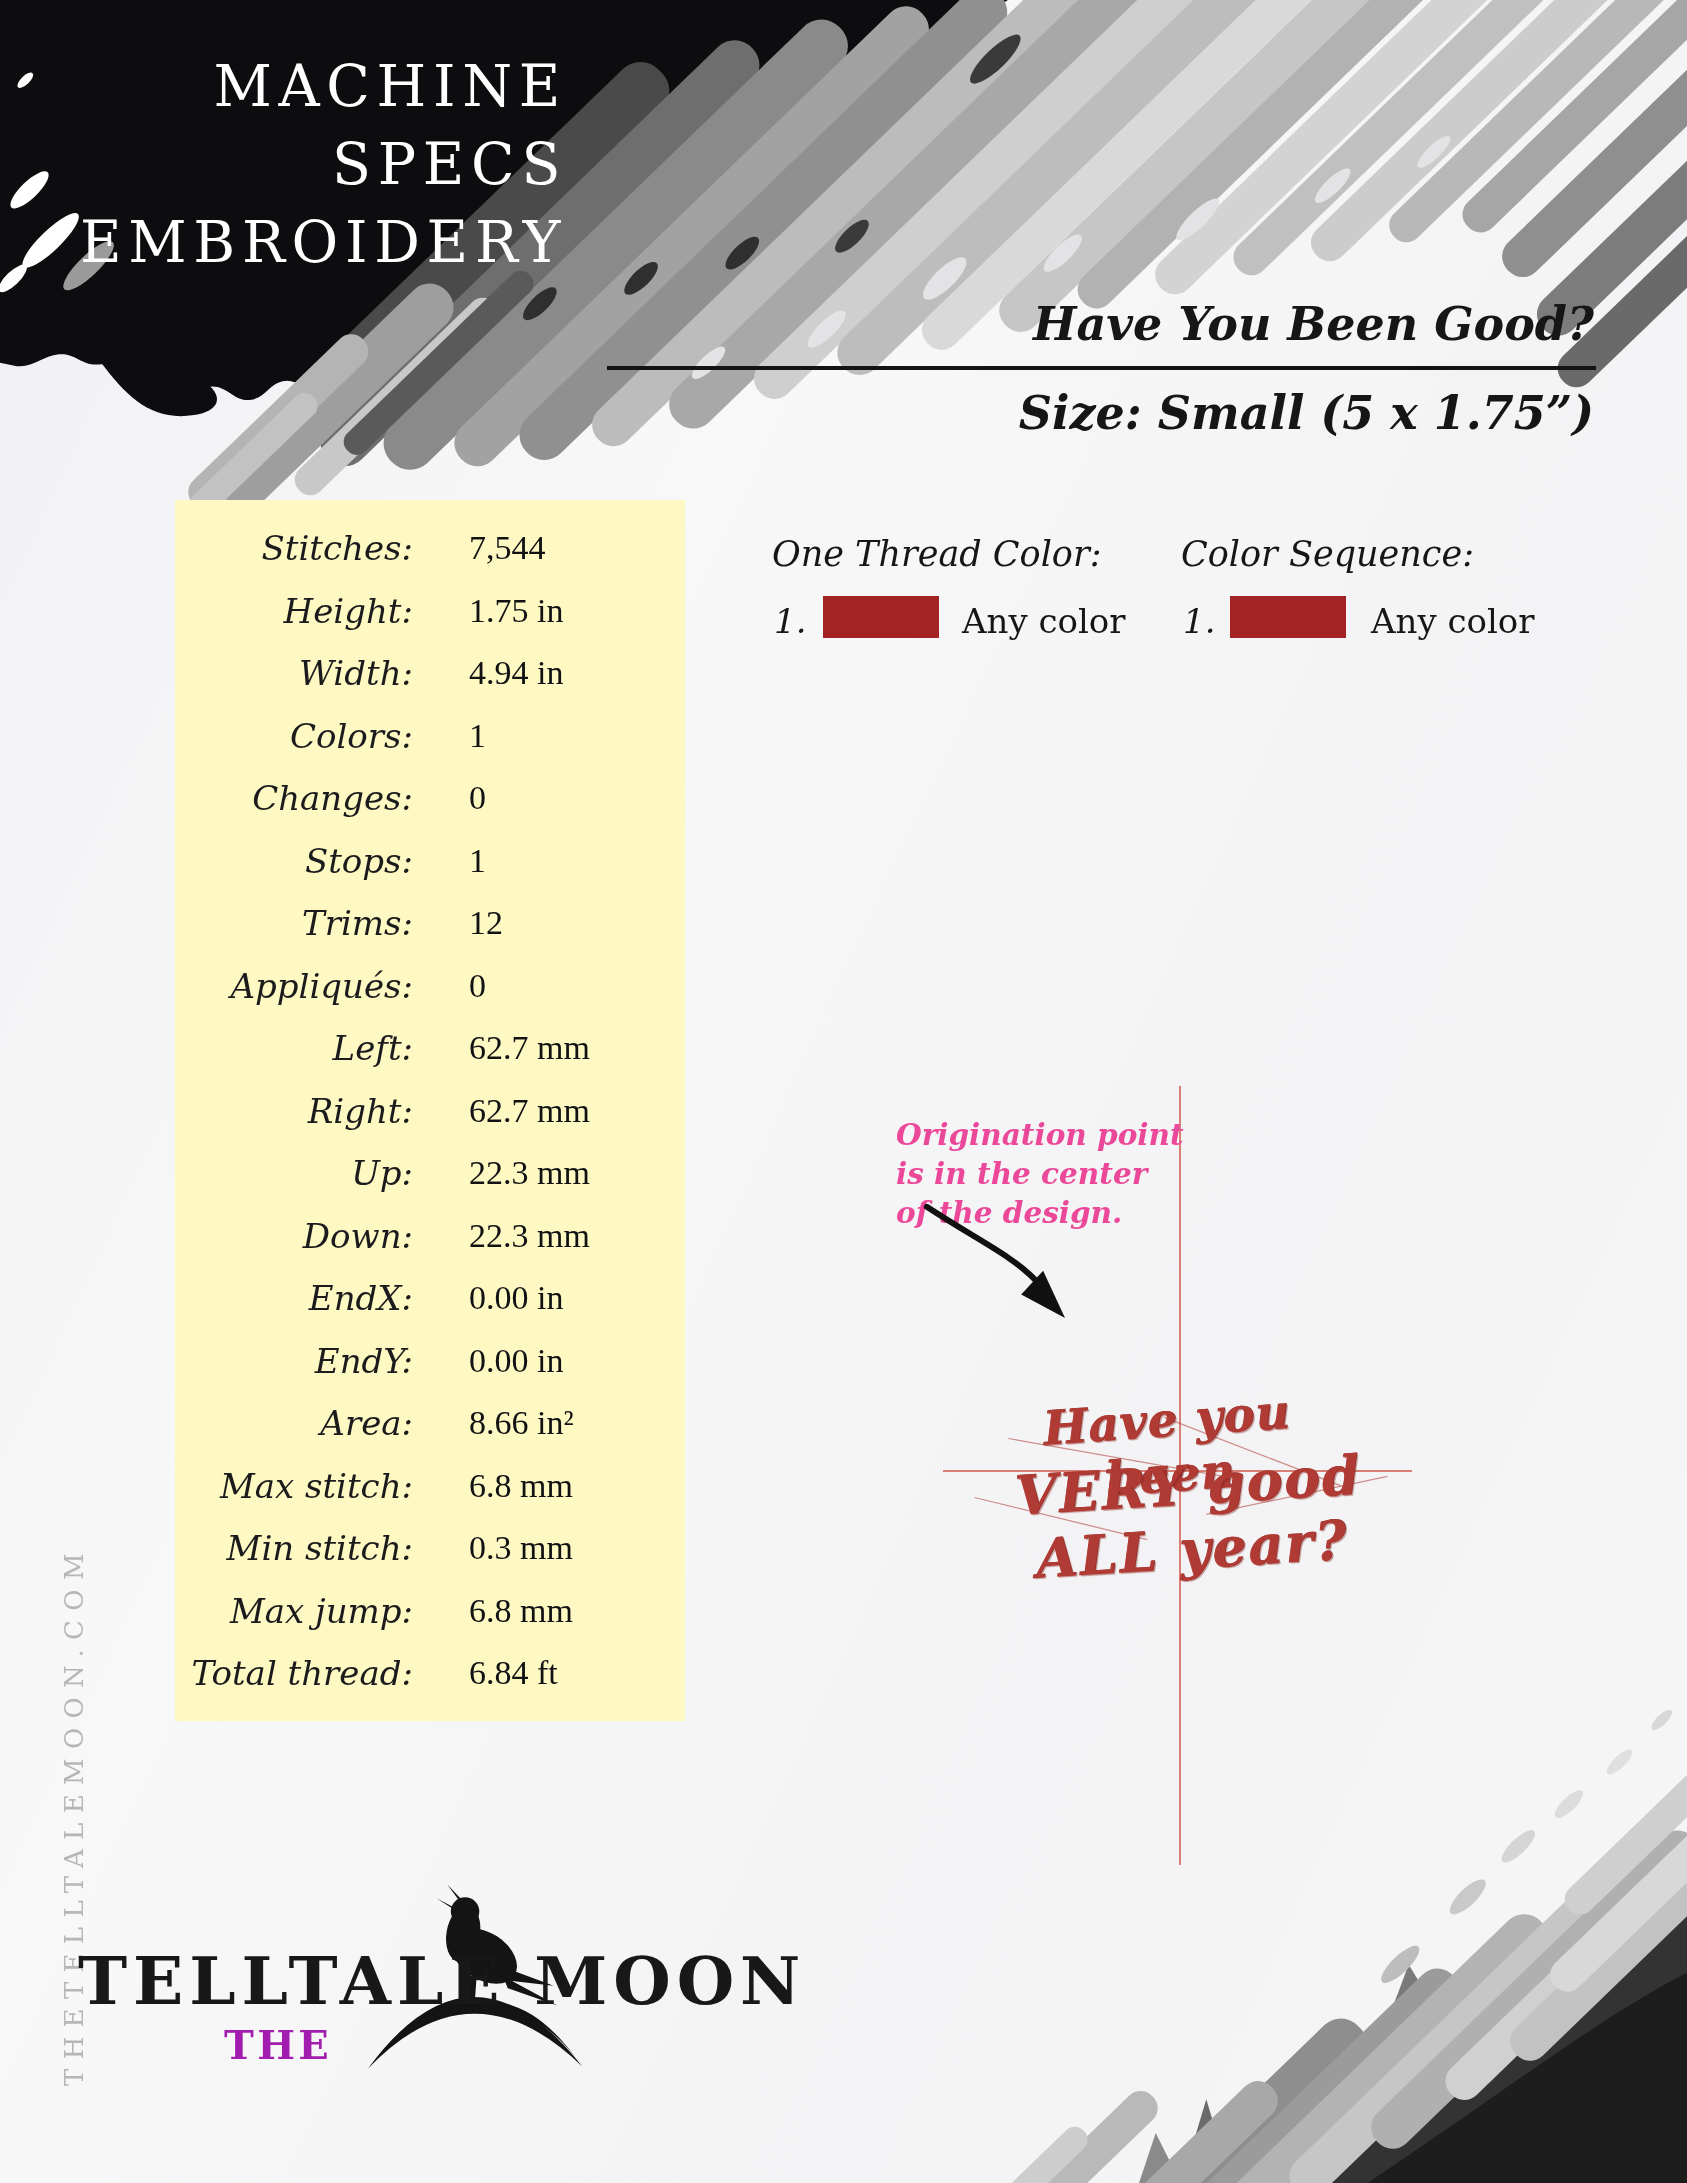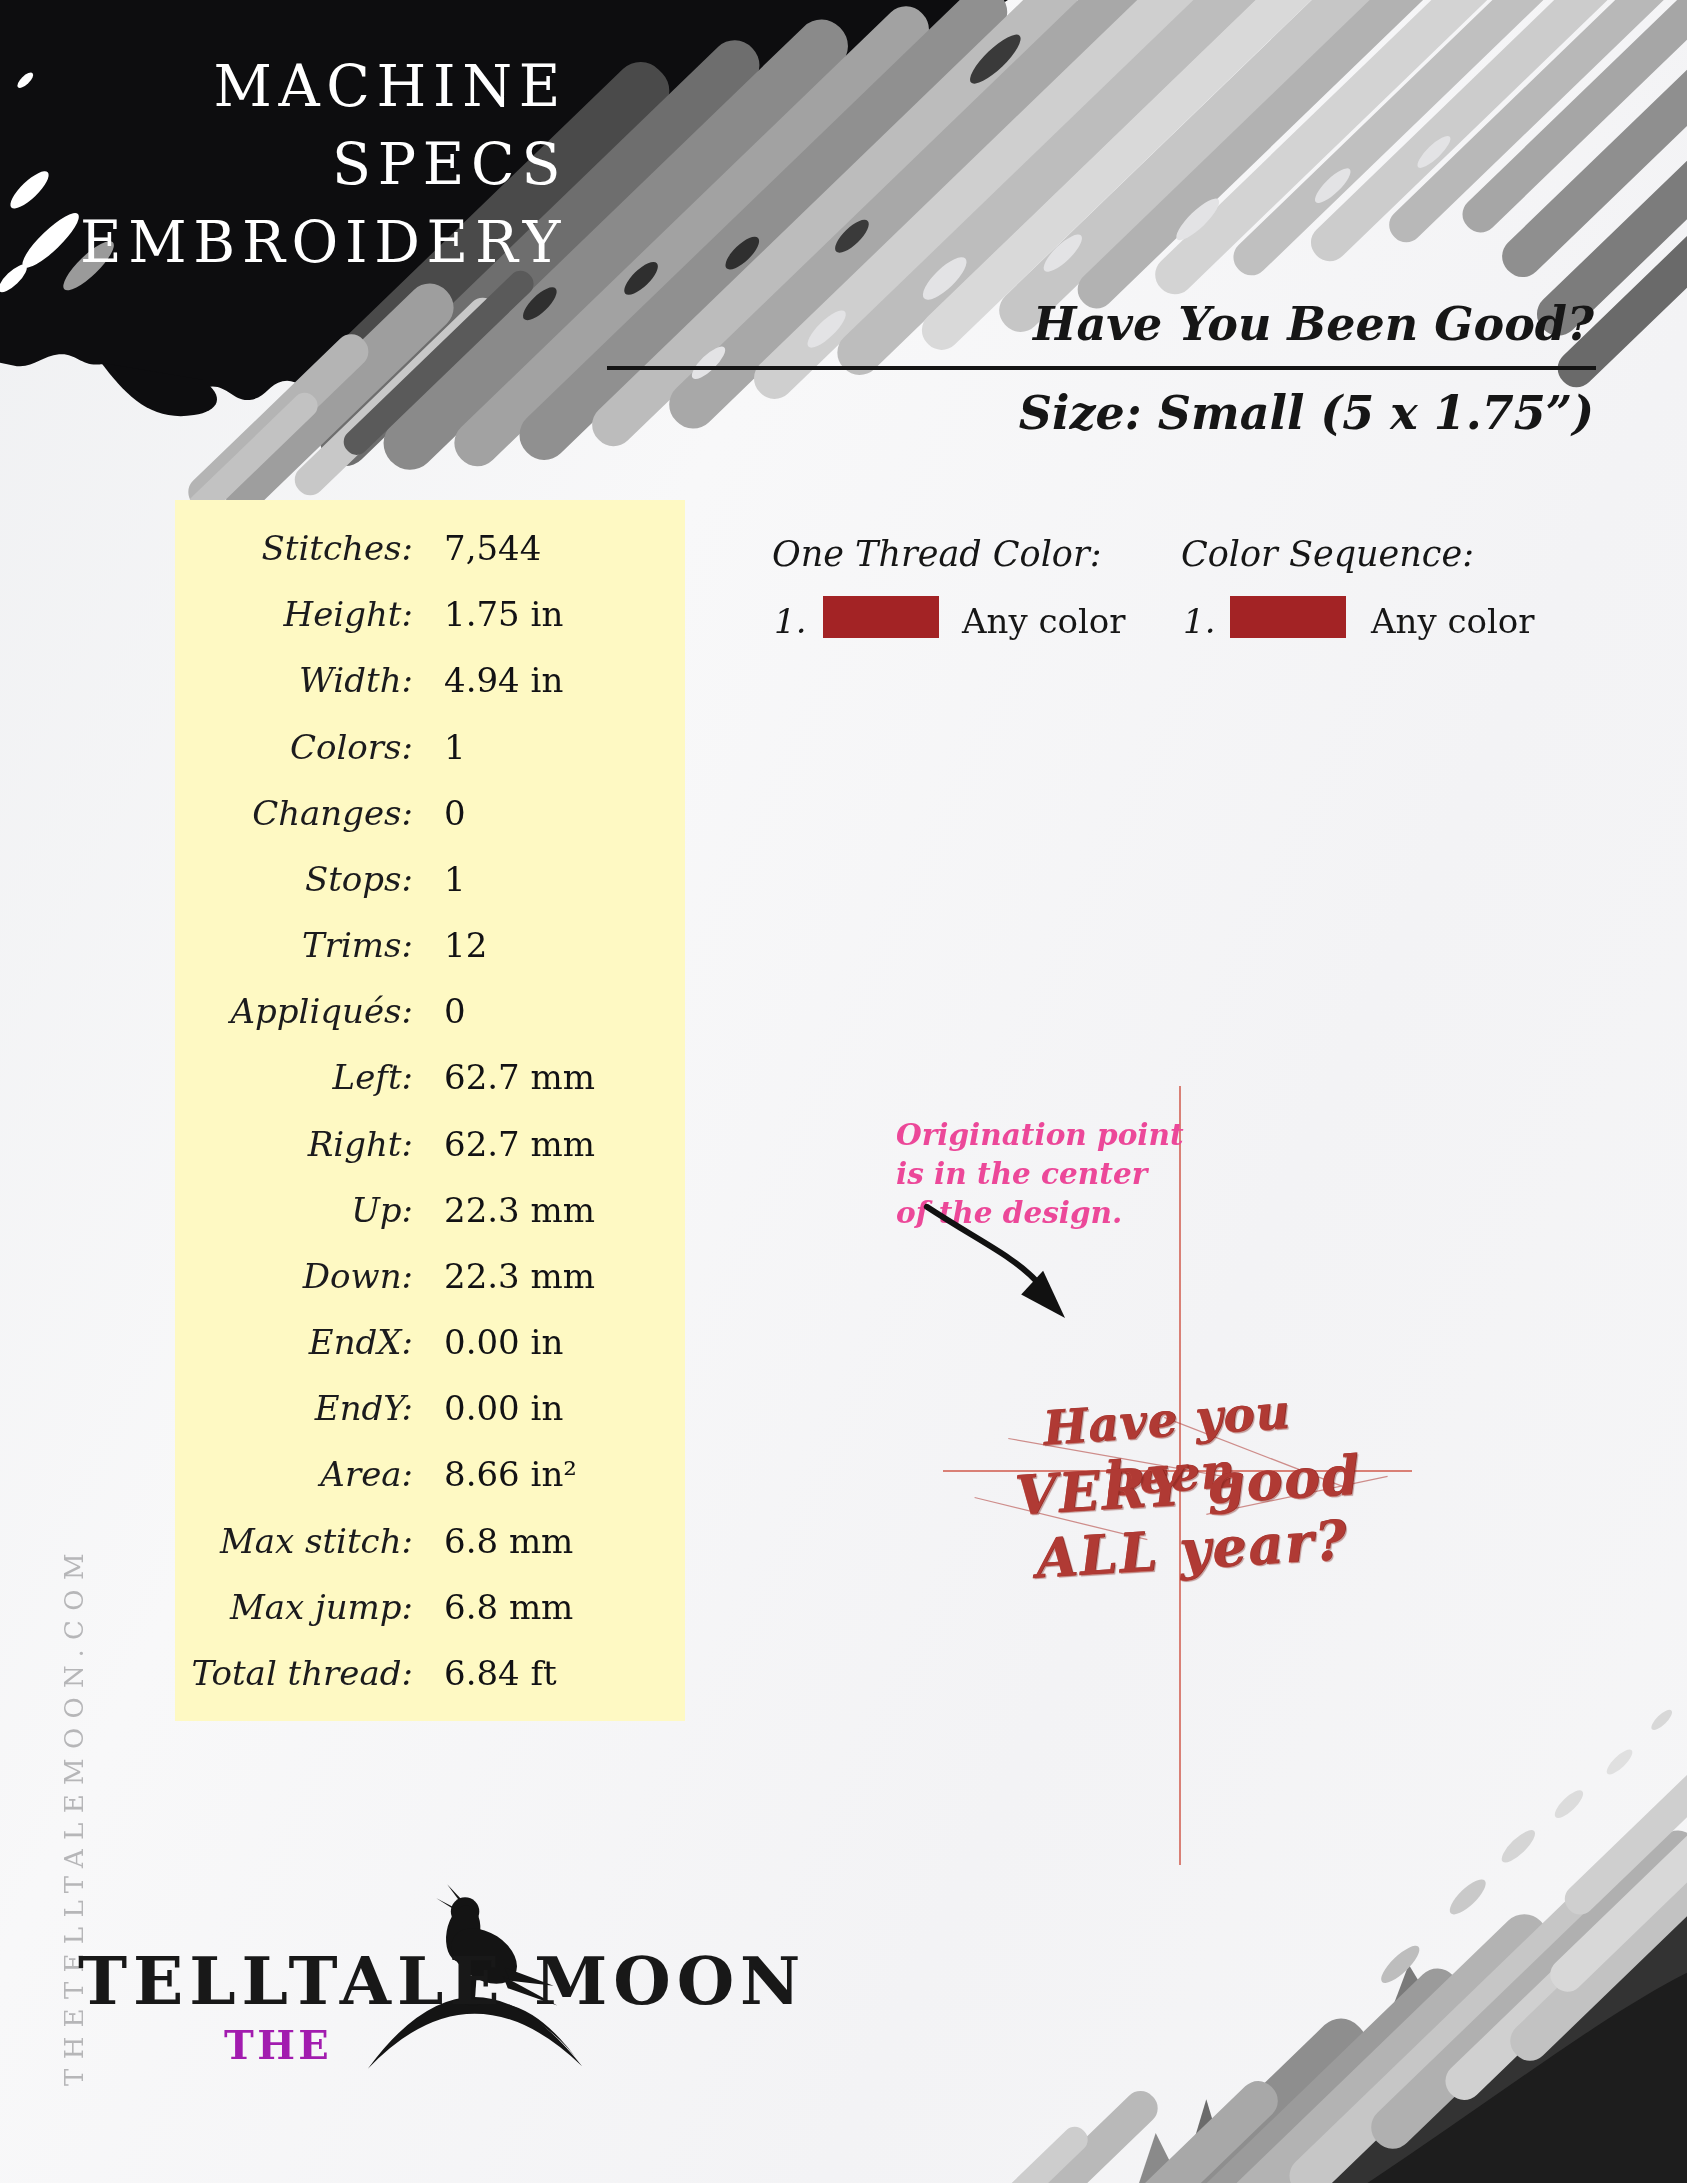--- a/index.html
+++ b/index.html
@@ -18,21 +18,21 @@
   .header-divider{left:607px;top:366px;width:989px;height:4.2px;background:#141414;z-index:3;}
   .size-label{right:93px;top:386px;font-size:46px;font-style:italic;font-weight:700;z-index:3;}
   
   .spec-panel{
     left:175px;top:500px;width:510px;height:1221px;background:#fef9c3;
     box-sizing:border-box;padding:28px 0;display:flex;flex-direction:column;
     justify-content:space-between;z-index:2;
   }
   .spec-row{display:flex;align-items:center;}
   .spec-label{width:238px;text-align:right;font-style:italic;font-size:34px;color:#1b1b1d;}
-  .spec-value{margin-left:31px;font-size:34px;color:#121214;}
+  .spec-value{margin-left:56px;font-size:34px;color:#121214;font-family:Liberation Serif, serif;}
   
   .thread-heading{font-size:35px;font-style:italic;z-index:2;}
   .thread-index{font-size:34px;font-style:italic;z-index:2;}
   .thread-swatch{width:116px;height:42px;z-index:2;}
   .thread-label{font-size:34px;z-index:2;}
   
   .orig-note{left:896px;top:1115px;font-size:29.5px;line-height:39px;font-style:italic;font-weight:700;color:#ec4899;z-index:2;}
   
   .cross-v{left:1179px;top:1086px;width:1.7px;height:779px;z-index:1;}
   .cross-h{left:943px;top:1470px;width:469px;height:1.7px;z-index:1;}
@@ -208,20 +208,24 @@
     </div>
     <div class="spec-row">
       <span class="spec-label">Area:</span>
       <span class="spec-value">8.66 in²</span>
     </div>
     <div class="spec-row">
       <span class="spec-label">Max stitch:</span>
       <span class="spec-value">6.8 mm</span>
     </div>
     <div class="spec-row">
+      <span class="spec-label">Min stitch:</span>
+      <span class="spec-value">0.3 mm</span>
+    </div>
+    <div class="spec-row">
       <span class="spec-label">Max jump:</span>
       <span class="spec-value">6.8 mm</span>
     </div>
     <div class="spec-row">
       <span class="spec-label">Total thread:</span>
       <span class="spec-value">6.84 ft</span>
     </div>
   </div>
 
 <div class="abs thread-heading" style="left:772px;top:534px">One Thread Color:</div>

